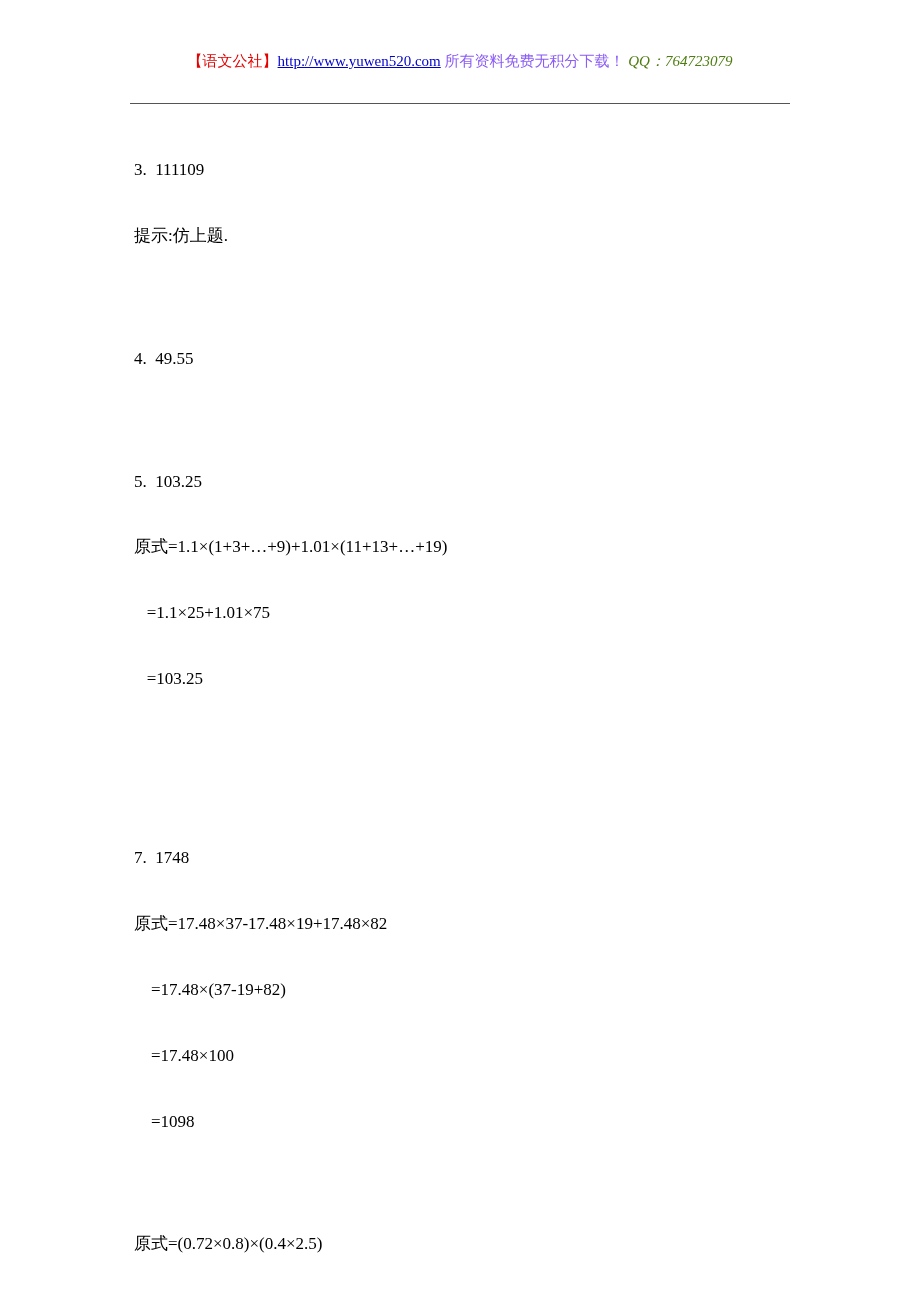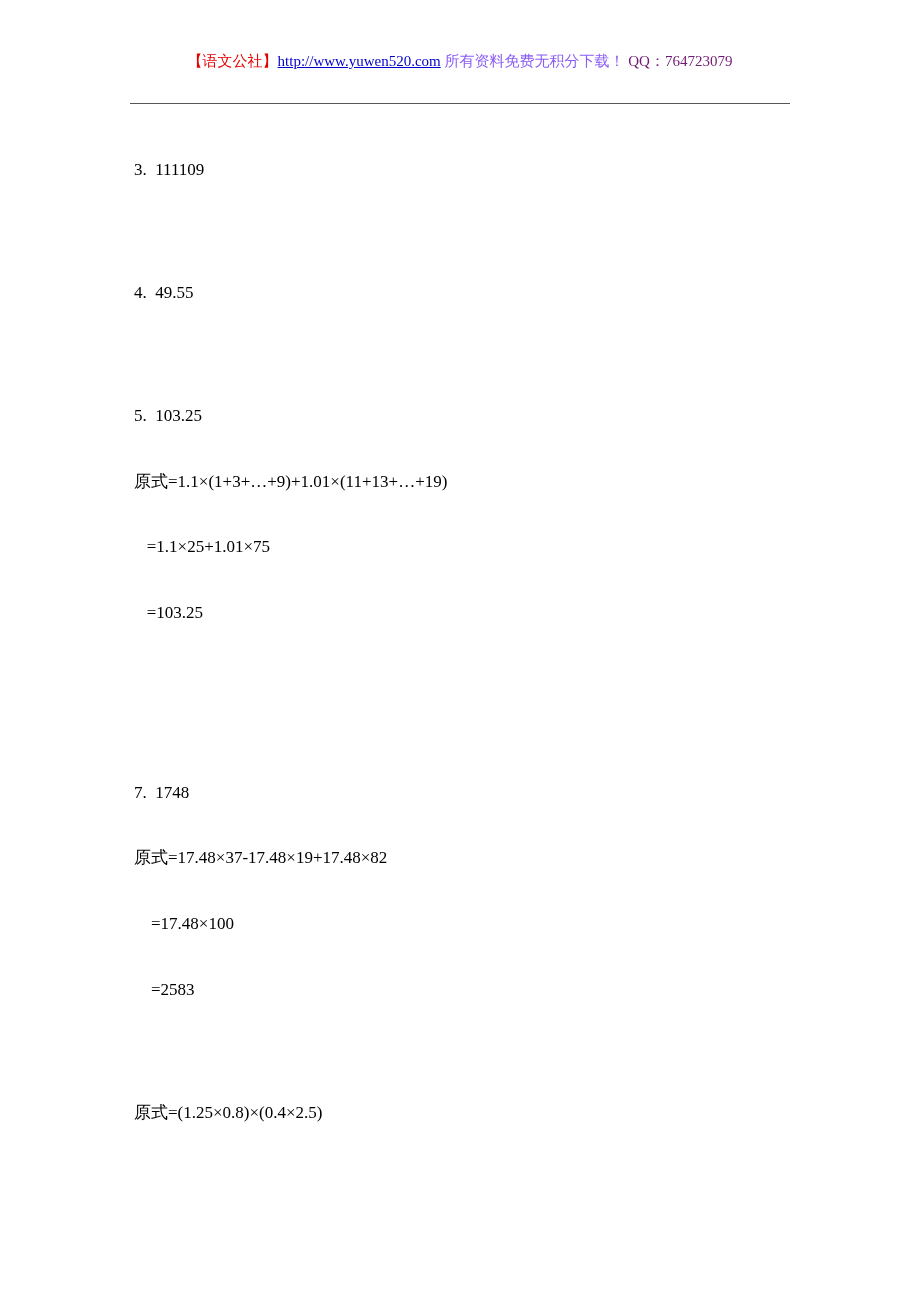--- a/index.html
+++ b/index.html
@@ -14,21 +14,21 @@
     }
     .header {
       text-align: center;
       font-size: 15px;
       margin-bottom: 30px;
       line-height: 1.5;
     }
     .brand { color: #e60000; }
     .link { color: #0000cc; text-decoration: underline; }
     .rest { color: #8b5cf6; }
-    .qq { color: #701a75; }
+    .qq { color: #4d7c0f; font-style: italic; }
     .divider {
       border-top: 1px solid #555;
       margin: 0 0 20px 0;
     }
     .content {
       font-size: 17px;
       color: #000;
       line-height: 1.7;
       font-family: "SimSun", "宋体", serif;
       white-space: pre;
@@ -42,35 +42,37 @@
 <body>
 
 <div class="page">
   <div class="header">
     <span class="brand">【语文公社】</span><a class="link">http://www.yuwen520.com</a><span class="rest"> 所有资料免费无积分下载！</span> <span class="qq">QQ：</span><span class="qq">764723079</span>
   </div>
   <div class="divider"></div>
 
   <div class="content">
 <div class="block indent-num"><span>3.</span>  <span>111109</span></div>
+<div class="block no-indent">提示:仿上题.</div>
 <div class="spacer"></div>
 <div class="block indent-num"><span>4.</span>  <span>49.55</span></div>
 <div class="spacer"></div>
 <div class="block indent-num"><span>5.</span>  <span>103.25</span></div>
 <div class="block no-indent">原式=1.1×(1+3+…+9)+1.01×(11+13+…+19)</div>
 <div class="block no-indent">   =1.1×25+1.01×75</div>
 <div class="block no-indent">   =103.25</div>
 <div class="spacer"></div>
 <div class="spacer"></div>
 <div class="block indent-num"><span>7.</span>  <span>1748</span></div>
 <div class="block no-indent">原式=17.48×37-17.48×19+17.48×82</div>
+<div class="block no-indent">    =17.48×(37-19+82)</div>
 <div class="block no-indent">    =17.48×100</div>
-<div class="block no-indent">    =2583</div>
+<div class="block no-indent">    =1098</div>
 <div class="spacer"></div>
-<div class="block no-indent">原式=(1.25×0.8)×(0.4×2.5)</div>
+<div class="block no-indent">原式=(0.72×0.8)×(0.4×2.5)</div>
 
 
 
 
 
 
 
 
 
 

